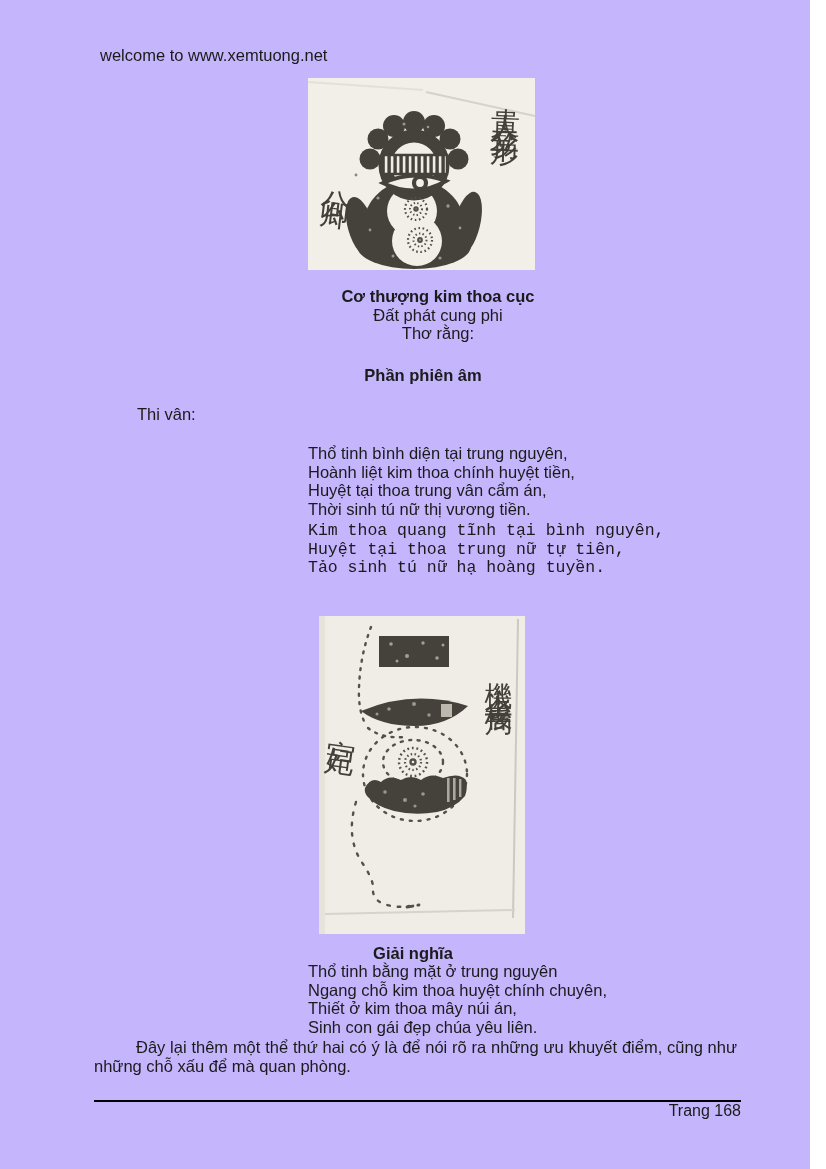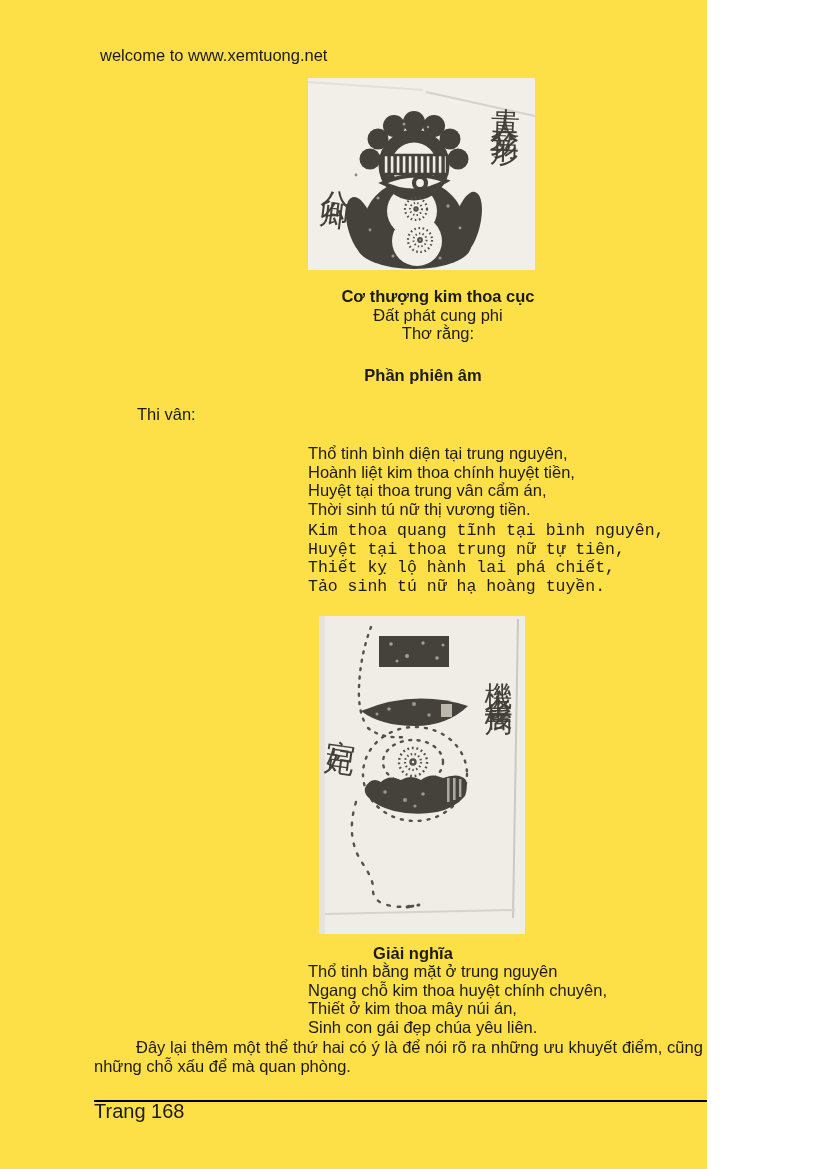--- a/index.html
+++ b/index.html
@@ -1,36 +1,36 @@
 <!DOCTYPE html>
 <html><head>
 <meta charset="utf-8">
 <style>
   html,body{margin:0;padding:0;background:#fff;}
   .page{
-    position:relative;width:707px;height:1169px;background:#fde047;
+    position:relative;width:810px;height:1169px;background:#c4b5fd;
     font-family:"Liberation Sans","DejaVu Sans",sans-serif;
     font-size:16.5px;line-height:18.7px;color:#1b1b1b;overflow:hidden;
   }
   .abs{position:absolute;}
   .center{left:0;width:826px;text-align:center;}
   .bold{font-weight:bold;}
   .pre{white-space:pre;}
   .fig{position:absolute;overflow:hidden;}
   .fig svg{position:absolute;left:0;top:0;}
   .vtext{
     position:absolute;writing-mode:vertical-rl;text-orientation:upright;
     color:#43403a;line-height:1;font-family:"DejaVu Sans","Liberation Sans",sans-serif;
   }
   .poem div, .giai-lines div{white-space:pre;}
   .para{
     width:643px;text-align:justify;text-indent:42px;
   }
   .footer-line{border-top:2px solid #000;height:0;width:647px;}
-  .page-num{width:647px;text-align:left;font-size:20px;}
+  .page-num{width:647px;text-align:right;font-size:16px;}
 </style>
 </head>
 <body>
 
 <div class="page">
 
   <div class="abs" style="left:100px;top:46px;">welcome to www.xemtuong.net</div>
 
   <div class="fig" style="left:308px;top:78px;width:227px;height:192px;background:#f1efe8;">
     <svg width="227" height="192" viewBox="0 0 227 192">
@@ -113,21 +113,20 @@
   <div class="abs poem" style="left:308px;top:444px;">
     <div>Thổ tinh bình diện tại trung nguyên,</div>
     <div>Hoành liệt kim thoa chính huyệt tiền,</div>
     <div>Huyệt tại thoa trung vân cẩm án,</div>
     <div>Thời sinh tú nữ thị vương tiền.</div>
   </div>
 
   <div class="abs poem" style="left:308px;top:522px;font-family:Liberation Mono, monospace;">
     <div>Kim thoa quang tĩnh tại bình nguyên,</div>
     <div>Huyệt tại thoa trung nữ tự tiên,</div>
-    <div>Thiết kỵ lộ hành lai phá chiết,</div>
     <div>Tảo sinh tú nữ hạ hoàng tuyền.</div>
   </div>
 
   <div class="fig" style="left:319px;top:616px;width:206px;height:318px;background:#efede6;">
     <svg width="206" height="318" viewBox="0 0 206 318">
 
       <line x1="199" y1="3" x2="194" y2="302" stroke="#ccc9bf" stroke-width="2"></line>
       <line x1="6" y1="298" x2="196" y2="294" stroke="#d6d3ca" stroke-width="2"></line>
       <rect x="0" y="0" width="6" height="318" fill="#e6e3da"></rect>
 

